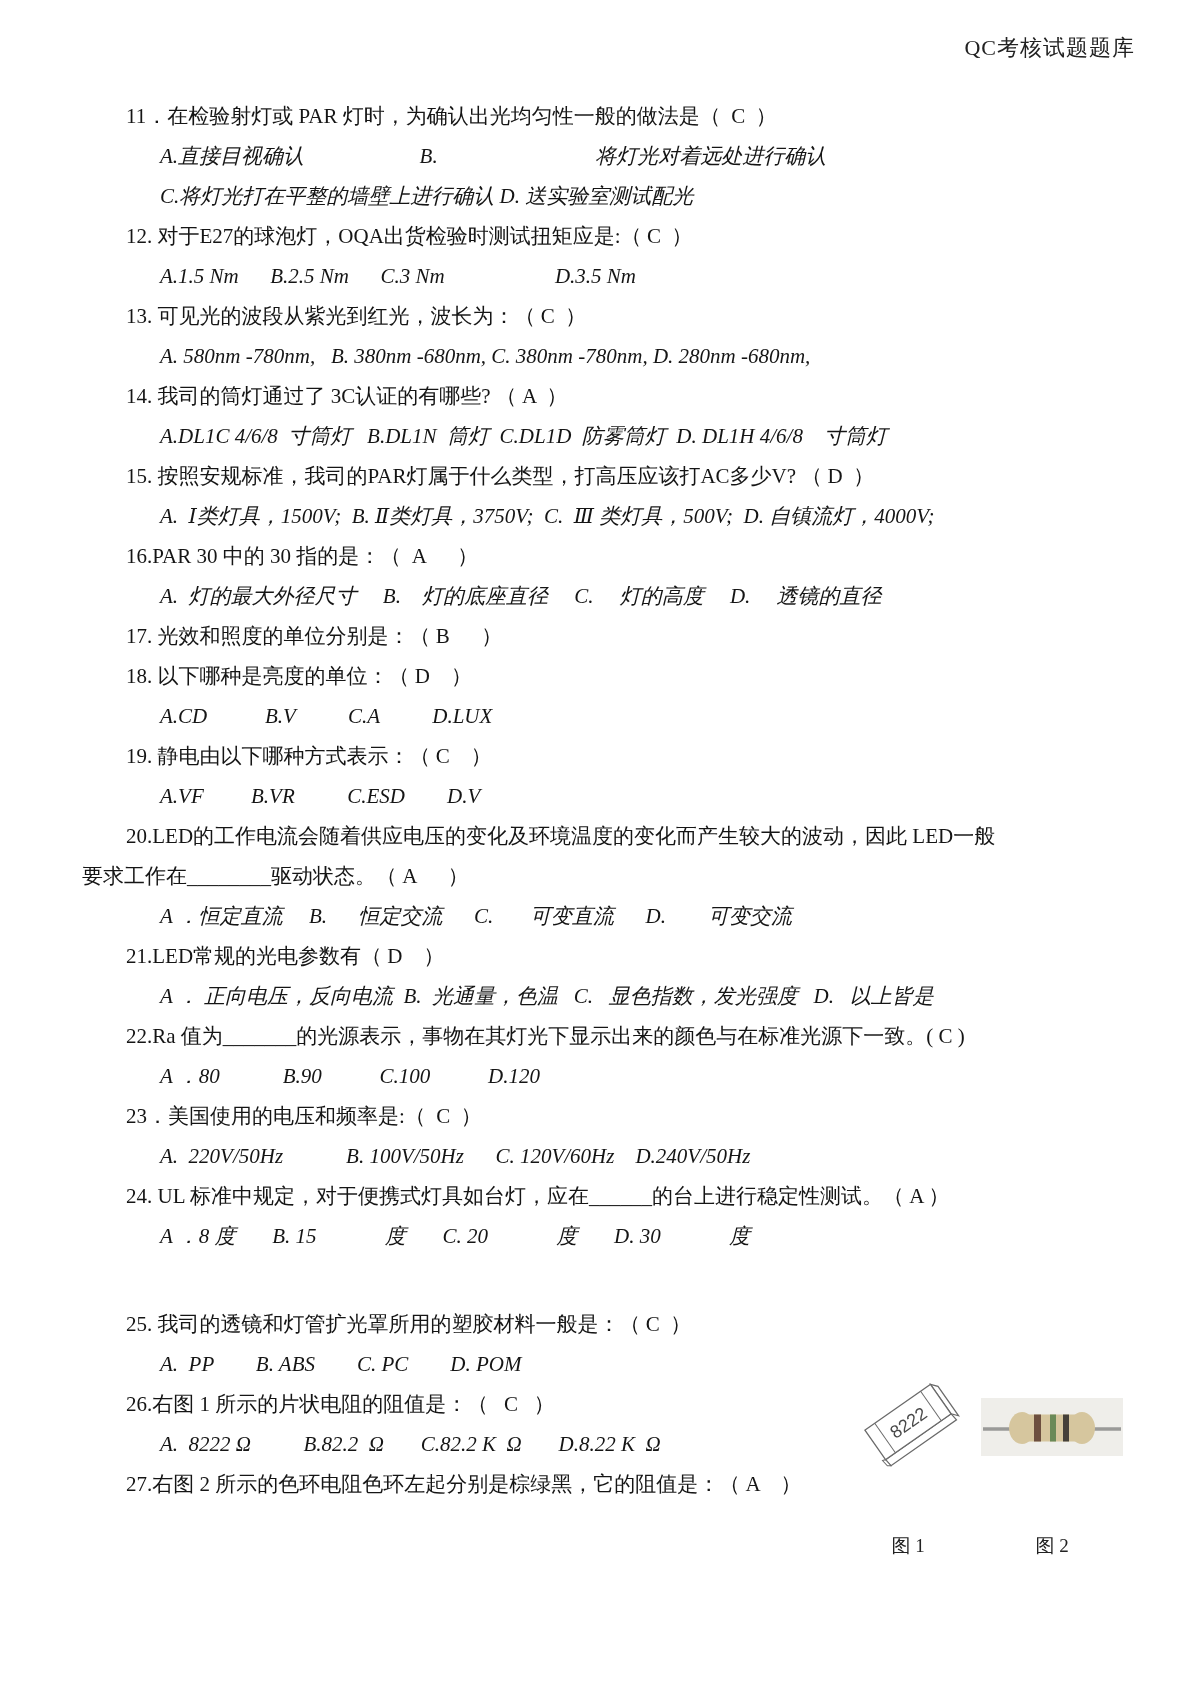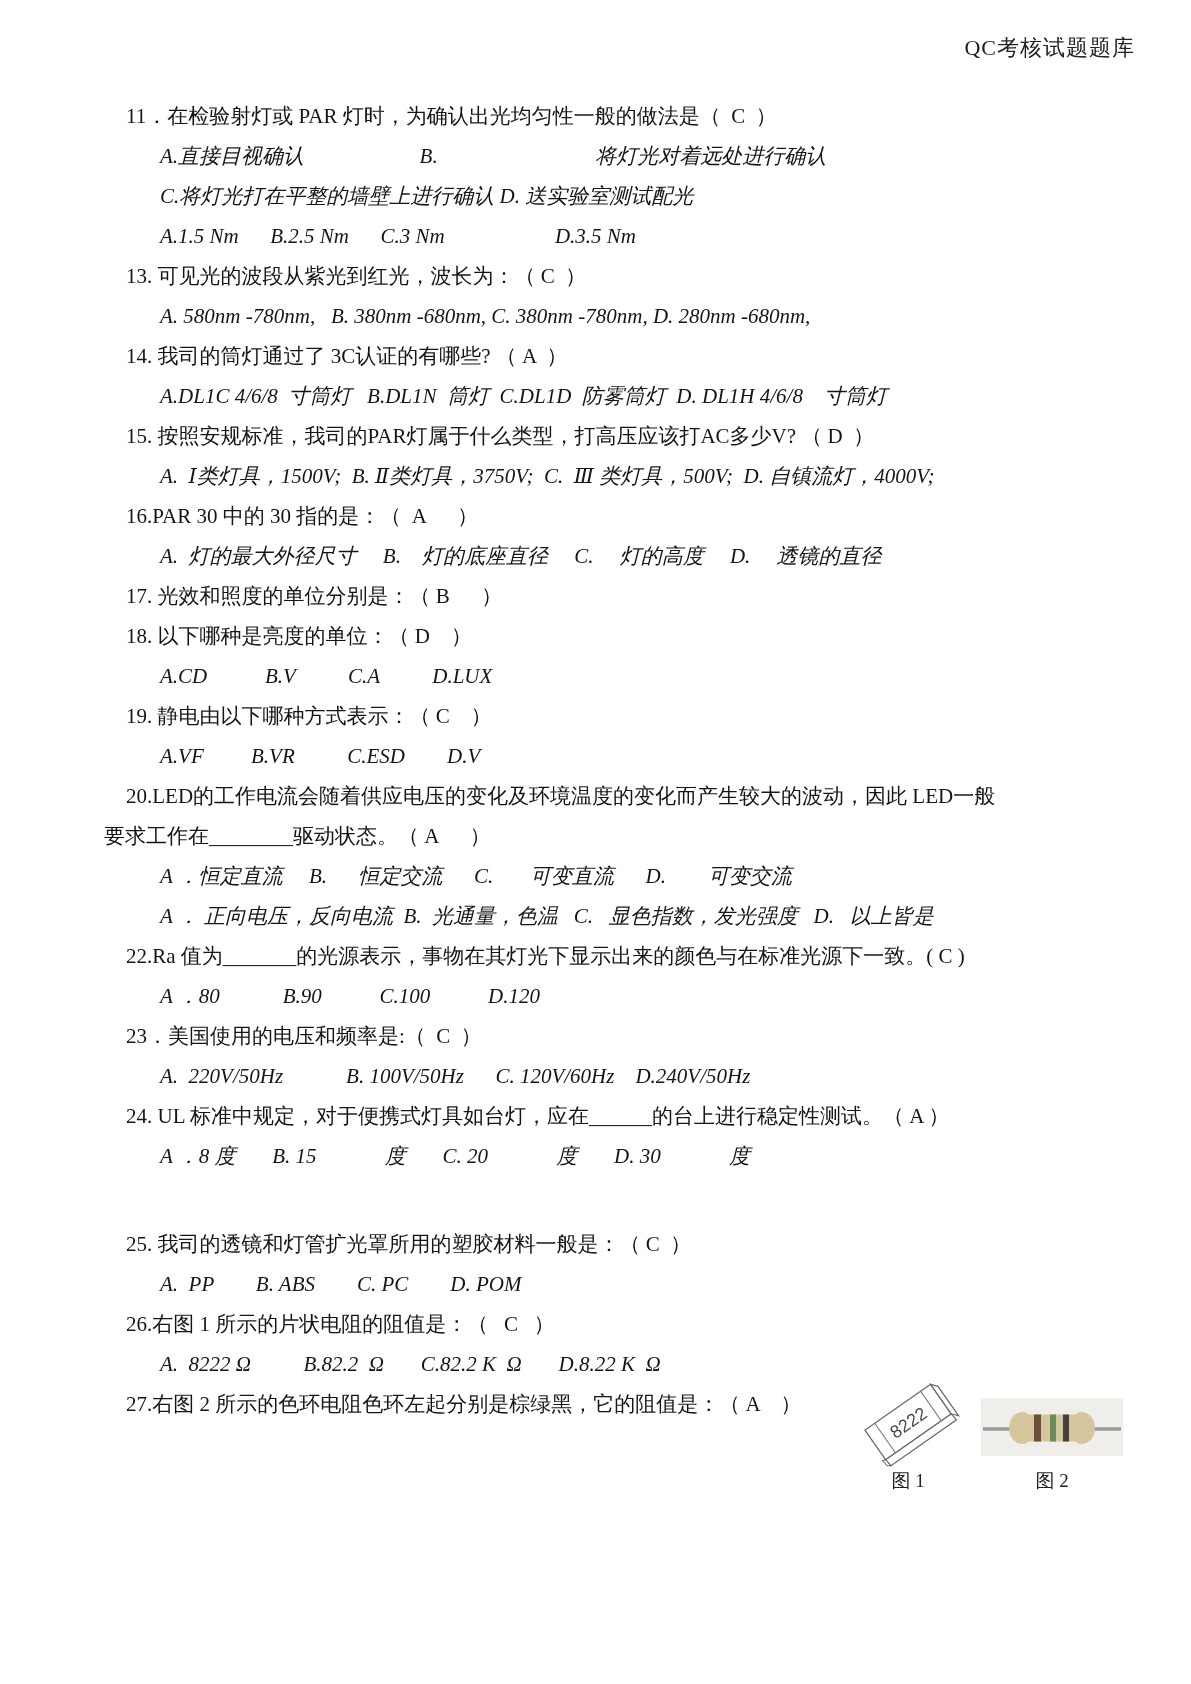--- a/index.html
+++ b/index.html
@@ -28,45 +28,46 @@
   }
   .ln {
     height: 40px;
     line-height: 40px;
     font-size: 21px;
     white-space: pre;
     color: #151515;
   }
   .q   { padding-left: 126px; }
   .opt { padding-left: 160px; font-style: italic; }
-  .cont{ padding-left: 104px; font-family: Liberation Serif, serif; }
+  .cont{ padding-left: 82px; font-family: Liberation Serif, serif; }
   .spacer { height: 48px; }
   .figure-wrap { position: absolute; }
   #fig1-wrap { left: 853px; top: 1378px; width: 110px; height: 90px; }
   #fig2-wrap { left: 981px; top: 1398px; width: 142px; height: 58px; }
   .fig-caption {
     position: absolute;
-    top: 1468px;
+    top: 1533px;
     font-size: 19px;
     text-align: center;
     color: #222;
   }
   #fig1-caption { left: 853px; width: 110px; }
   #fig2-caption { left: 981px; width: 142px; }
 </style>
 </head>
 <body>
 
 <div class="page-header">QC考核试题题库</div>
 
 <div class="doc-body">
   <div class="ln q">11．在检验射灯或 PAR 灯时，为确认出光均匀性一般的做法是（  C  ）</div>
   <div class="ln opt">A.直接目视确认                      B.                              将灯光对着远处进行确认</div>
   <div class="ln opt">C.将灯光打在平整的墙壁上进行确认 D. 送实验室测试配光</div>
 
+  <div class="ln q">12. 对于E27的球泡灯，OQA出货检验时测试扭矩应是:（ C  ）</div>
   <div class="ln opt">A.1.5 Nm      B.2.5 Nm      C.3 Nm                     D.3.5 Nm</div>
 
   <div class="ln q">13. 可见光的波段从紫光到红光，波长为：（ C  ）</div>
   <div class="ln opt">A. 580nm -780nm,   B. 380nm -680nm, C. 380nm -780nm, D. 280nm -680nm,</div>
 
   <div class="ln q">14. 我司的筒灯通过了 3C认证的有哪些? （ A  ）</div>
   <div class="ln opt">A.DL1C 4/6/8  寸筒灯   B.DL1N  筒灯  C.DL1D  防雾筒灯  D. DL1H 4/6/8    寸筒灯</div>
 
   <div class="ln q">15. 按照安规标准，我司的PAR灯属于什么类型，打高压应该打AC多少V? （ D  ）</div>
   <div class="ln opt">A.  Ⅰ类灯具，1500V;  B. Ⅱ类灯具，3750V;  C.  Ⅲ 类灯具，500V;  D. 自镇流灯，4000V;</div>
@@ -79,20 +80,21 @@
   <div class="ln q">18. 以下哪种是亮度的单位：（ D    ）</div>
   <div class="ln opt">A.CD           B.V          C.A          D.LUX</div>
 
   <div class="ln q">19. 静电由以下哪种方式表示：（ C    ）</div>
   <div class="ln opt">A.VF         B.VR          C.ESD        D.V</div>
 
   <div class="ln q">20.LED的工作电流会随着供应电压的变化及环境温度的变化而产生较大的波动，因此 LED一般</div>
   <div class="ln cont">要求工作在________驱动状态。（ A      ）</div>
   <div class="ln opt">A ．恒定直流     B.      恒定交流      C.       可变直流      D.        可变交流</div>
 
+  <div class="ln q">21.LED常规的光电参数有（ D    ）</div>
   <div class="ln opt">A ． 正向电压，反向电流  B.  光通量，色温   C.   显色指数，发光强度   D.   以上皆是</div>
 
   <div class="ln q">22.Ra 值为_______的光源表示，事物在其灯光下显示出来的颜色与在标准光源下一致。( C )</div>
   <div class="ln opt">A ．80            B.90           C.100           D.120</div>
 
   <div class="ln q">23．美国使用的电压和频率是:（  C  ）</div>
   <div class="ln opt">A.  220V/50Hz            B. 100V/50Hz      C. 120V/60Hz    D.240V/50Hz</div>
 
   <div class="ln q">24. UL 标准中规定，对于便携式灯具如台灯，应在______的台上进行稳定性测试。（ A ）</div>
   <div class="ln opt">A ．8 度       B. 15             度       C. 20             度       D. 30             度</div>

